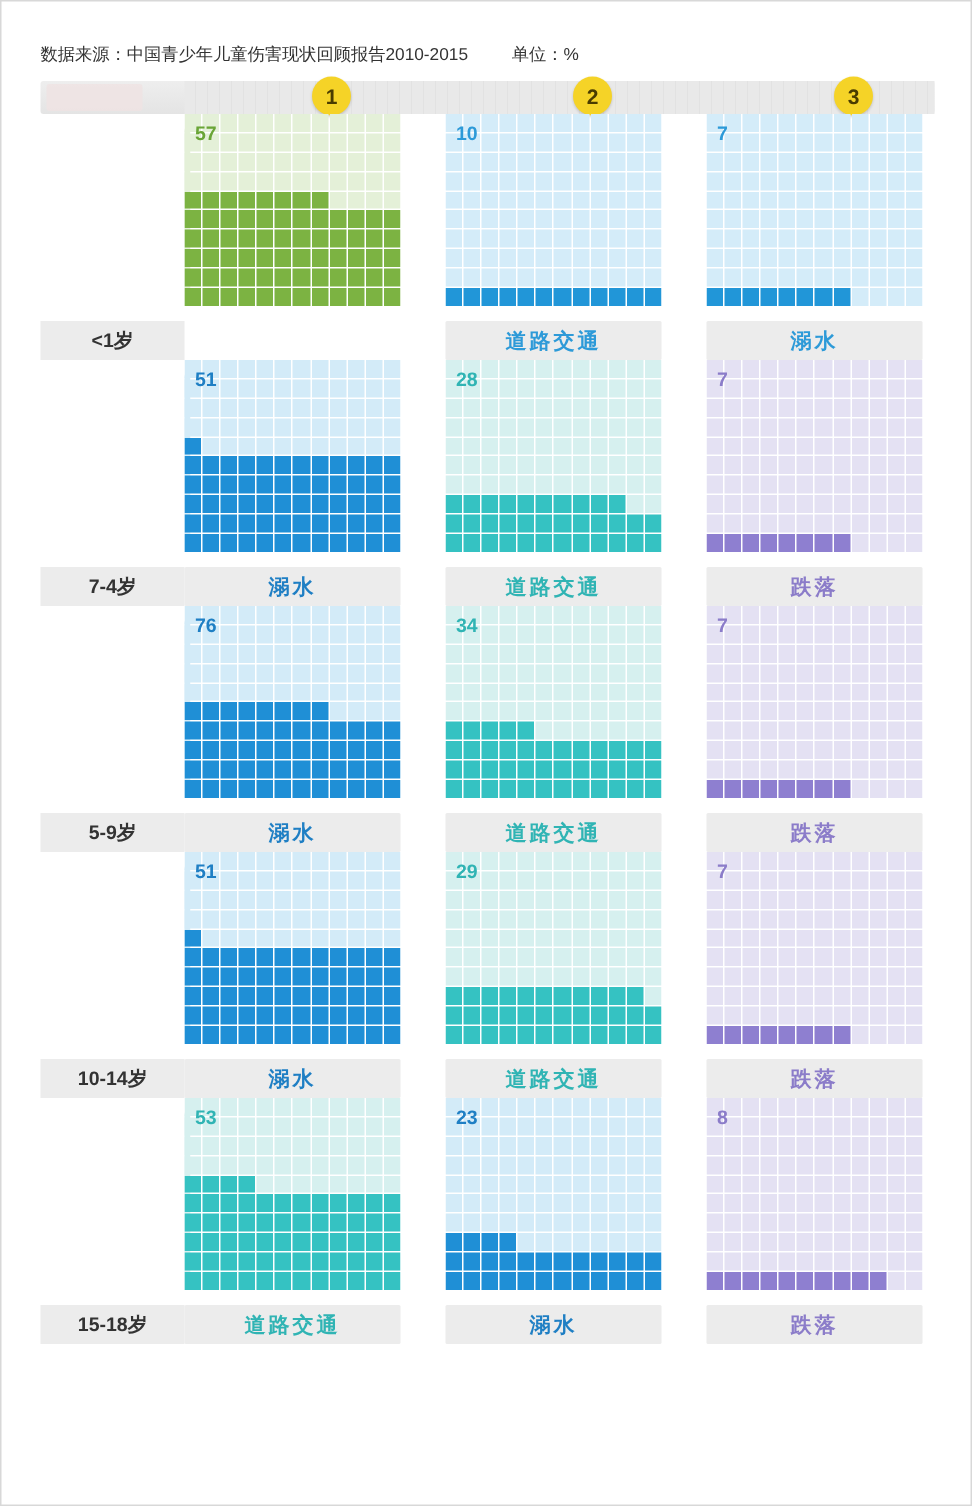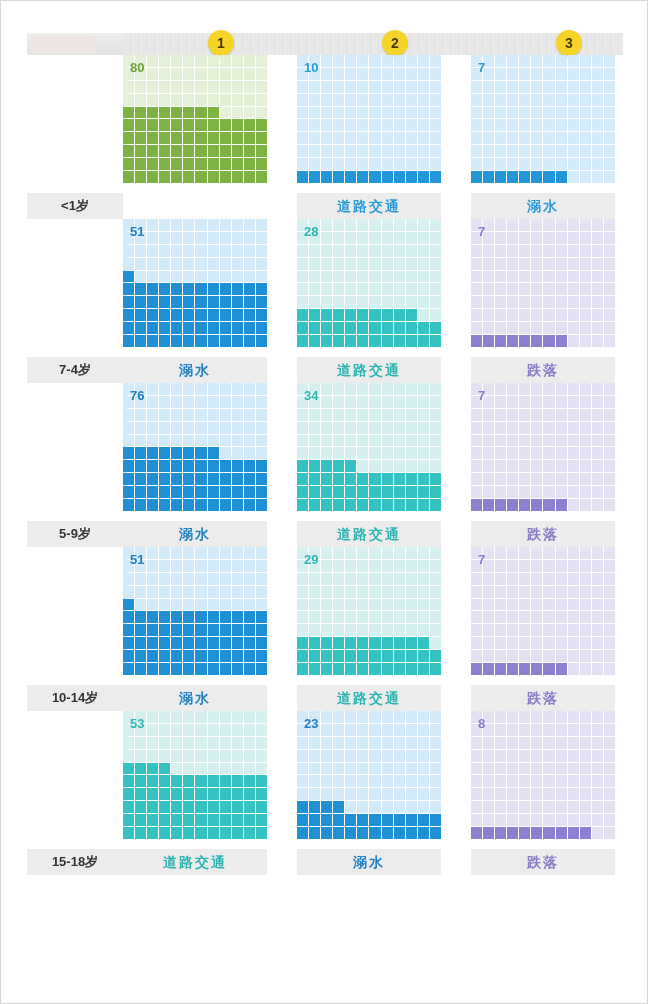--- a/index.html
+++ b/index.html
@@ -81,20 +81,24 @@
     position:absolute;left:-46px;top:0;width:50px;height:128px;
   }
 </style>
 </head>
 <body>
 
 <div class="page">
   <div class="inner">
 
 
+    <div class="subline">
+      <span>数据来源：中国青少年儿童伤害现状回顾报告2010-2015</span>
+      <span class="unit">单位：%</span>
+    </div>
 
     <div class="rankbar">
       <div class="smudge"></div>
       <div class="seg" style="left:96px;width:500px;"></div>
       <div class="badge" style="left:181px;">1</div>
       <div class="badge" style="left:355px;">2</div>
       <div class="badge" style="left:529px;">3</div>
     </div>
 
     <div id="rows-host">
@@ -222,21 +226,21 @@
                 <div class="cell" style="background: rgb(124, 179, 66);"></div>
                 <div class="cell" style="background: rgb(124, 179, 66);"></div>
                 <div class="cell" style="background: rgb(124, 179, 66);"></div>
                 <div class="cell" style="background: rgb(124, 179, 66);"></div>
                 <div class="cell" style="background: rgb(124, 179, 66);"></div>
                 <div class="cell" style="background: rgb(124, 179, 66);"></div>
                 <div class="cell" style="background: rgb(124, 179, 66);"></div>
                 <div class="cell" style="background: rgb(124, 179, 66);"></div>
                 <div class="cell" style="background: rgb(124, 179, 66);"></div>
               </div>
-              <div class="value" style="color: rgb(106, 165, 55);">80</div>
+              <div class="value" style="color: rgb(106, 165, 55);">57</div>
             </div>
           </div>
           <div class="cellwrap" style="left: 270px; width: 148px;">
             <div class="chart">
               <div class="grid">
                 <div class="cell" style="background: rgb(212, 236, 249);"></div>
                 <div class="cell" style="background: rgb(212, 236, 249);"></div>
                 <div class="cell" style="background: rgb(212, 236, 249);"></div>
                 <div class="cell" style="background: rgb(212, 236, 249);"></div>
                 <div class="cell" style="background: rgb(212, 236, 249);"></div>

